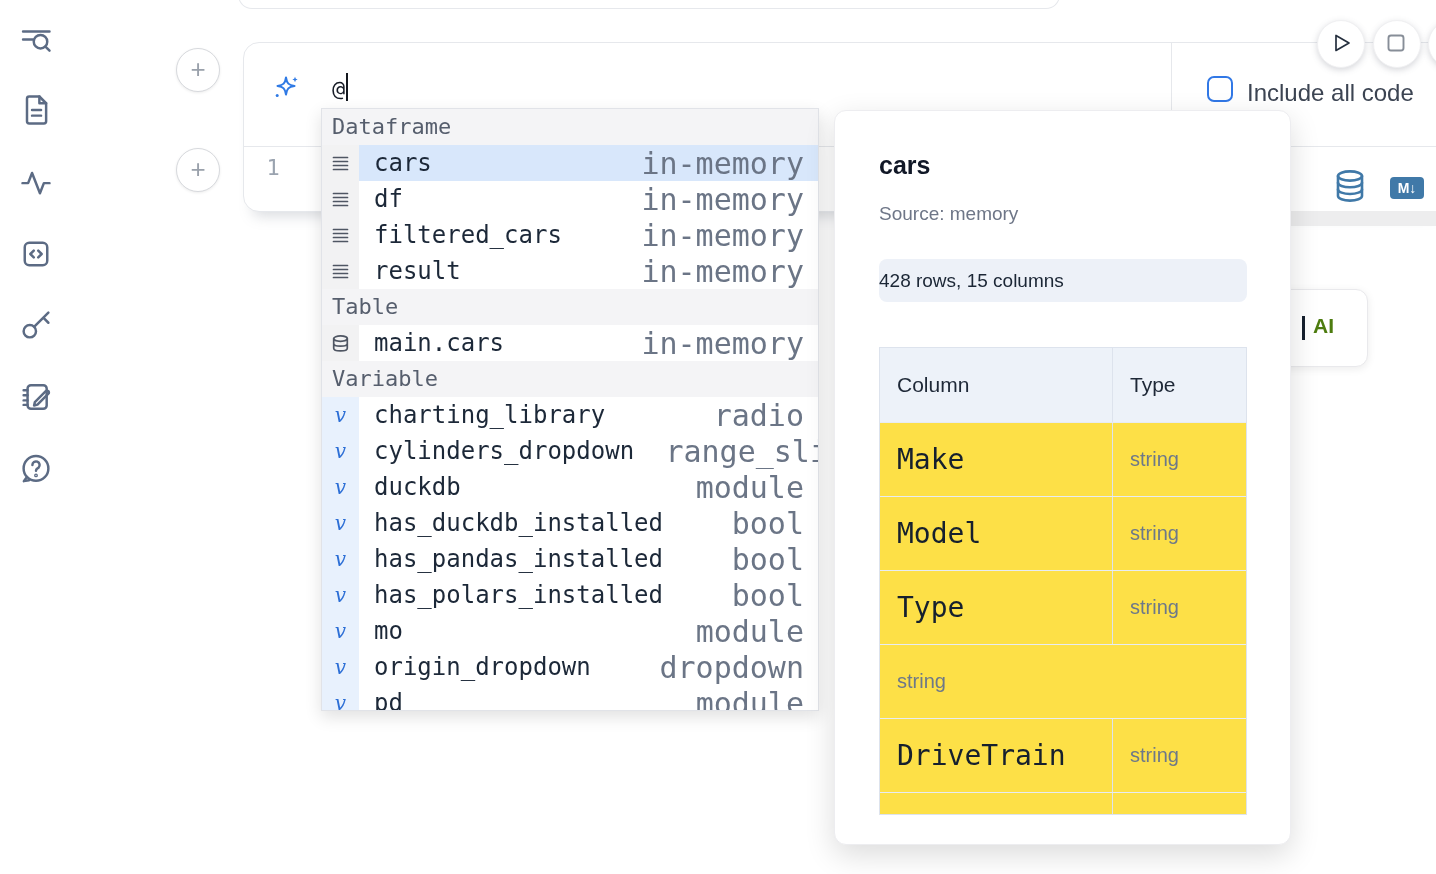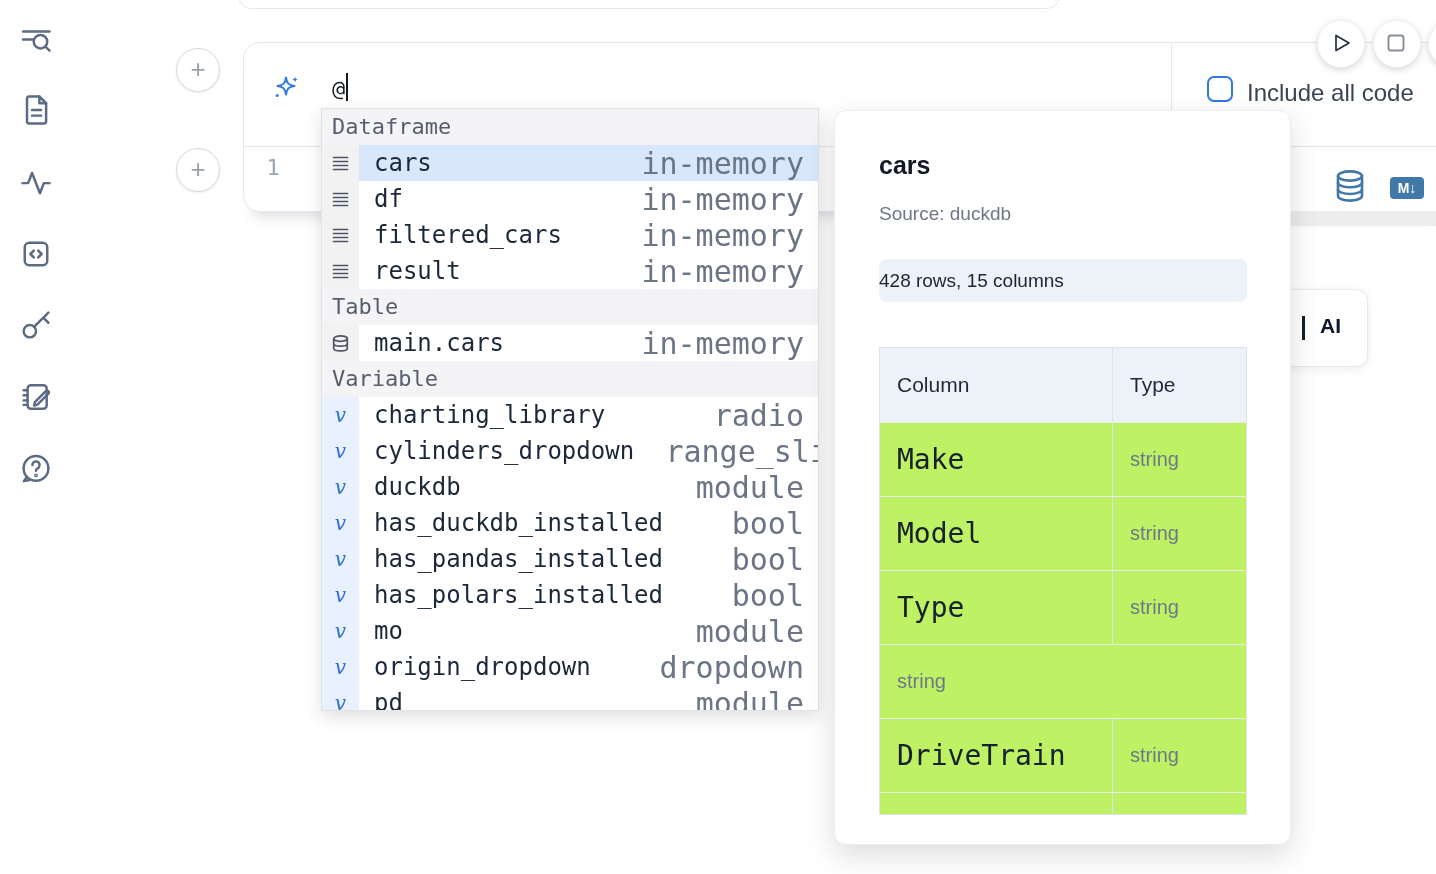--- a/index.html
+++ b/index.html
@@ -48,21 +48,21 @@
   .add-btn{position:absolute;left:176px;width:44px;height:44px;border-radius:50%;background:#fff;
            border:1.5px solid #d7d9dd;box-shadow:0 1px 3px rgba(0,0,0,.08);cursor:pointer;
            color:#9aa1ab;font-size:26px;text-align:center;line-height:40px;box-sizing:border-box;
            font-family:"Liberation Sans",sans-serif;}
 
   
   .ai-card{position:absolute;left:1240px;top:289px;width:126px;height:76px;background:#fff;
            border:1px solid #e9e9ec;border-radius:12px;box-shadow:0 2px 8px rgba(0,0,0,.08);
            z-index:10;cursor:pointer;}
   .ai-card .frag-bar{position:absolute;right:62px;top:26px;width:3px;height:24px;background:#16202e;}
-  .ai-card .frag-label{position:absolute;right:26px;top:24px;font-weight:bold;font-size:21px;color:#0f172a;}
+  .ai-card .frag-label{position:absolute;right:33px;top:24px;font-weight:bold;font-size:21px;color:#4d7c0f;}
 
   
   .dropdown{position:absolute;left:321px;top:108px;width:498px;height:603px;background:#fff;
             border:1px solid #e1e3e8;box-shadow:0 6px 16px rgba(0,0,0,.12);z-index:20;
             overflow:hidden;box-sizing:border-box;}
   .dd-header{height:36px;line-height:36px;background:#f4f4f6;color:#565e6d;
              font-family:"DejaVu Sans Mono",monospace;font-size:22px;padding-left:10px;}
   .dd-row{height:36px;display:flex;align-items:stretch;background:#fff;cursor:pointer;}
   .dd-gutter{width:37px;flex:none;display:flex;align-items:center;justify-content:center;background:#f2f2f3;}
   .dd-gutter.var{background:#e8f1fd;}
@@ -79,21 +79,21 @@
   
   .popup{position:absolute;left:834px;top:110px;width:457px;height:735px;background:#fff;
          border:1px solid #ededf0;border-radius:12px;box-shadow:0 10px 30px rgba(0,0,0,.14);
          z-index:30;overflow:hidden;box-sizing:border-box;}
   .pv-title{position:absolute;left:44px;top:40px;font-size:25px;font-weight:bold;color:#111827;}
   .pv-source{position:absolute;left:44px;top:92px;font-size:19px;color:#6e7687;}
   .pv-pill{position:absolute;left:44px;top:148px;width:368px;height:43px;background:#edf1f8;
            border-radius:8px;font-size:19px;color:#1b2635;line-height:43px;padding-left:0;
            box-sizing:border-box;}
   .pv-table{position:absolute;left:44px;top:236px;width:368px;height:468px;
-            border:1px solid #dde3ed;box-sizing:border-box;overflow:hidden;background:#bef264;}
+            border:1px solid #dde3ed;box-sizing:border-box;overflow:hidden;background:#fde047;}
   .pv-tr{display:flex;height:74px;box-sizing:border-box;border-top:1px solid #e7ecf3;}
   .pv-tr.head{border-top:none;background:#edf2f9;}
   .pv-td{box-sizing:border-box;display:flex;align-items:center;padding-left:17px;}
   .pv-td.c0{width:233px;border-right:1px solid #dde3ed;}
   .pv-td.c1{flex:1;}
   .pv-tr.head .pv-td{font-size:21px;color:#1e2837;}
   .pv-name{font-family:"DejaVu Sans Mono",monospace;font-size:28px;color:#16202e;}
   .pv-type{font-size:20px;color:#6d7889;}
 </style>
 </head>
@@ -337,21 +337,21 @@
       </div>
       <div class="dd-main">
         <span class="dd-name">pd</span>
         <span class="dd-type">module</span>
       </div>
     </div>
   </div>
 
 <div class="popup">
   <div class="pv-title">cars</div>
-  <div class="pv-source">Source: duckdb</div>
+  <div class="pv-source">Source: memory</div>
   <div class="pv-pill">428 rows, 15 columns</div>
   <div class="pv-table" id="preview-table">
       <div class="pv-tr head">
         <div class="pv-td c0">
           <span class="">Column</span>
         </div>
         <div class="pv-td c1">
           <span class="">Type</span>
         </div>
       </div>

